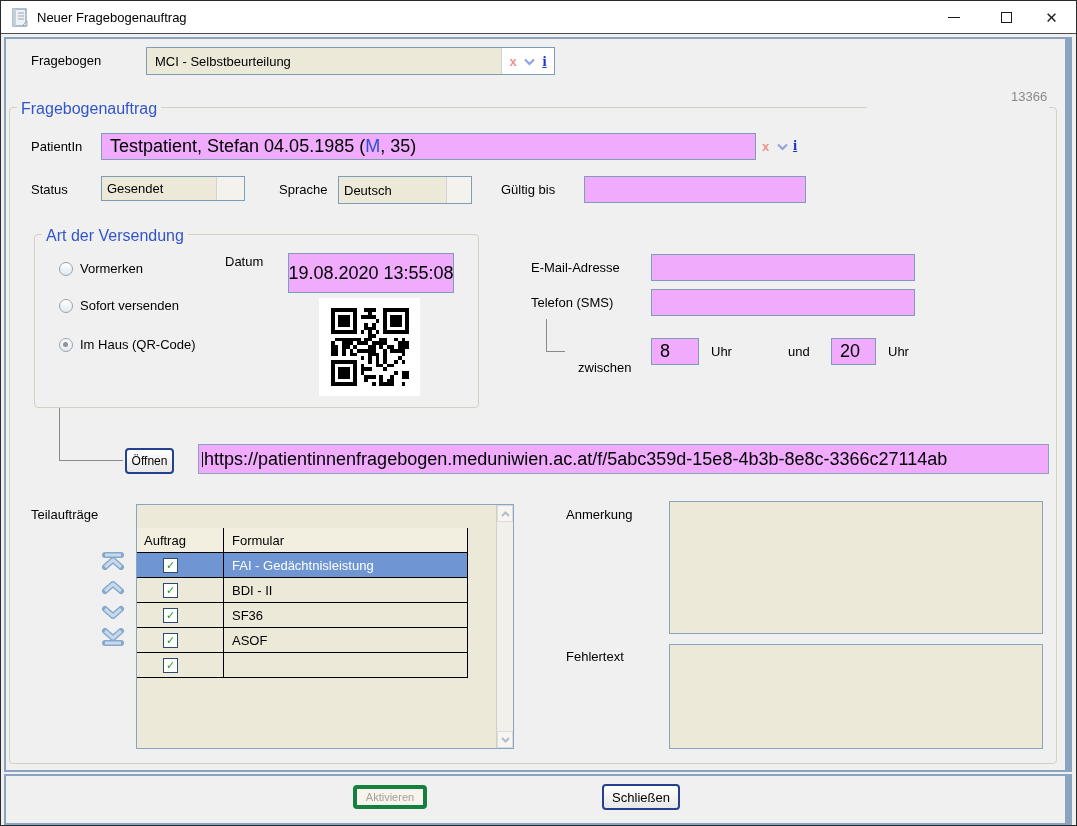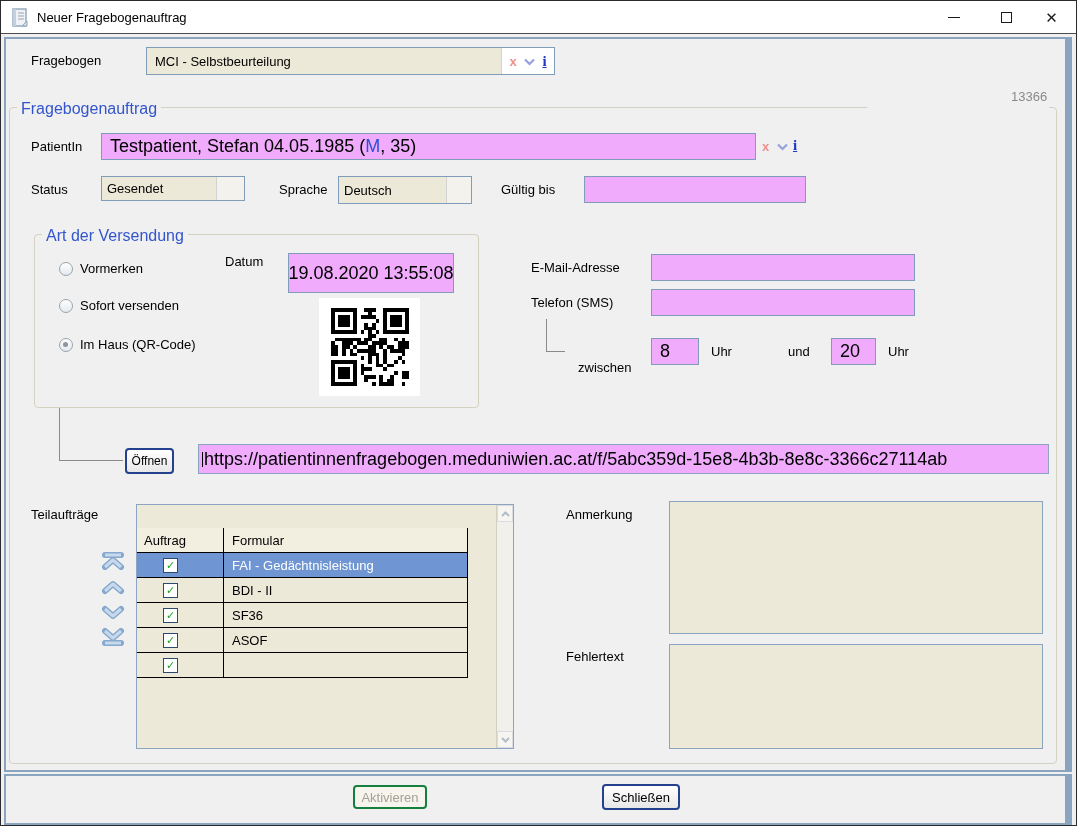--- a/index.html
+++ b/index.html
@@ -25,21 +25,21 @@
   .combo .side.blank{background:#f3f2ed;}
   .clear-x{color:#ef8f8f;font-weight:bold;font-size:13px;z-index:4;}
   .info-i{font-family:"Liberation Serif","DejaVu Serif",serif;font-weight:bold;font-size:15px;color:#1f36c8;text-decoration:underline;z-index:4;}
   .icon-abs{position:absolute;z-index:4;display:flex;align-items:center;justify-content:center;}
   .group{position:absolute;border:1px solid #d5d1c0;border-radius:4px;box-sizing:border-box;z-index:1;}
   .group-title{position:absolute;top:-8px;left:7px;background:#f0f0f0;padding:0 4px;color:#3355cc;font-size:16px;white-space:nowrap;}
   .radio{position:absolute;width:12px;height:12px;border:1px solid #98a3ab;border-radius:50%;background:linear-gradient(#ffffff,#e4e9ee);box-sizing:content-box;z-index:3;}
   .radio.sel::after{content:"";position:absolute;left:3px;top:3px;width:5px;height:5px;border-radius:50%;background:#8d959c;}
   .connector{position:absolute;background:#8a8a8a;z-index:2;}
   .btn-nav{position:absolute;border:2px solid #24418e;border-radius:4px;background:linear-gradient(#ffffff,#e7e7e7);display:flex;align-items:center;justify-content:center;font-size:12px;color:#000;box-sizing:border-box;z-index:3;cursor:default;}
-  .btn-disabled{position:absolute;border:2px solid #15803d;border-radius:4px;background:#f6f4ec;display:flex;align-items:center;justify-content:center;font-size:13px;color:#a5a195;box-sizing:border-box;z-index:3;}
+  .btn-disabled{position:absolute;border:4px solid #15803d;border-radius:4px;background:#f6f4ec;display:flex;align-items:center;justify-content:center;font-size:11px;color:#a5a195;box-sizing:border-box;z-index:3;}
   .tarea{position:absolute;background:#ece9d8;border:1px solid #8ba5c0;box-sizing:border-box;z-index:3;}
   
   .tbl-wrap{position:absolute;left:135px;top:503px;width:378px;height:245px;background:#ece9d8;border:1px solid #8ba5c0;box-sizing:border-box;z-index:3;}
   .tbl{position:absolute;left:0;top:0;width:330px;border-right:1px solid #000;margin-top:23px;}
   .trow{display:flex;height:25px;border-bottom:1px solid #000;box-sizing:border-box;background:#ece9d8;}
   .trow.hdr{background:#f2efe0;border-top:none;}
   .trow.sel{background:#6f96d2;color:#fff;}
   .c1{width:87px;border-right:1px solid #000;box-sizing:border-box;display:flex;align-items:center;}
   .c2{flex:1;display:flex;align-items:center;padding-left:8px;font-size:13px;white-space:nowrap;overflow:hidden;}
   .trow.hdr .c1{padding-left:7px;font-size:13px;}

